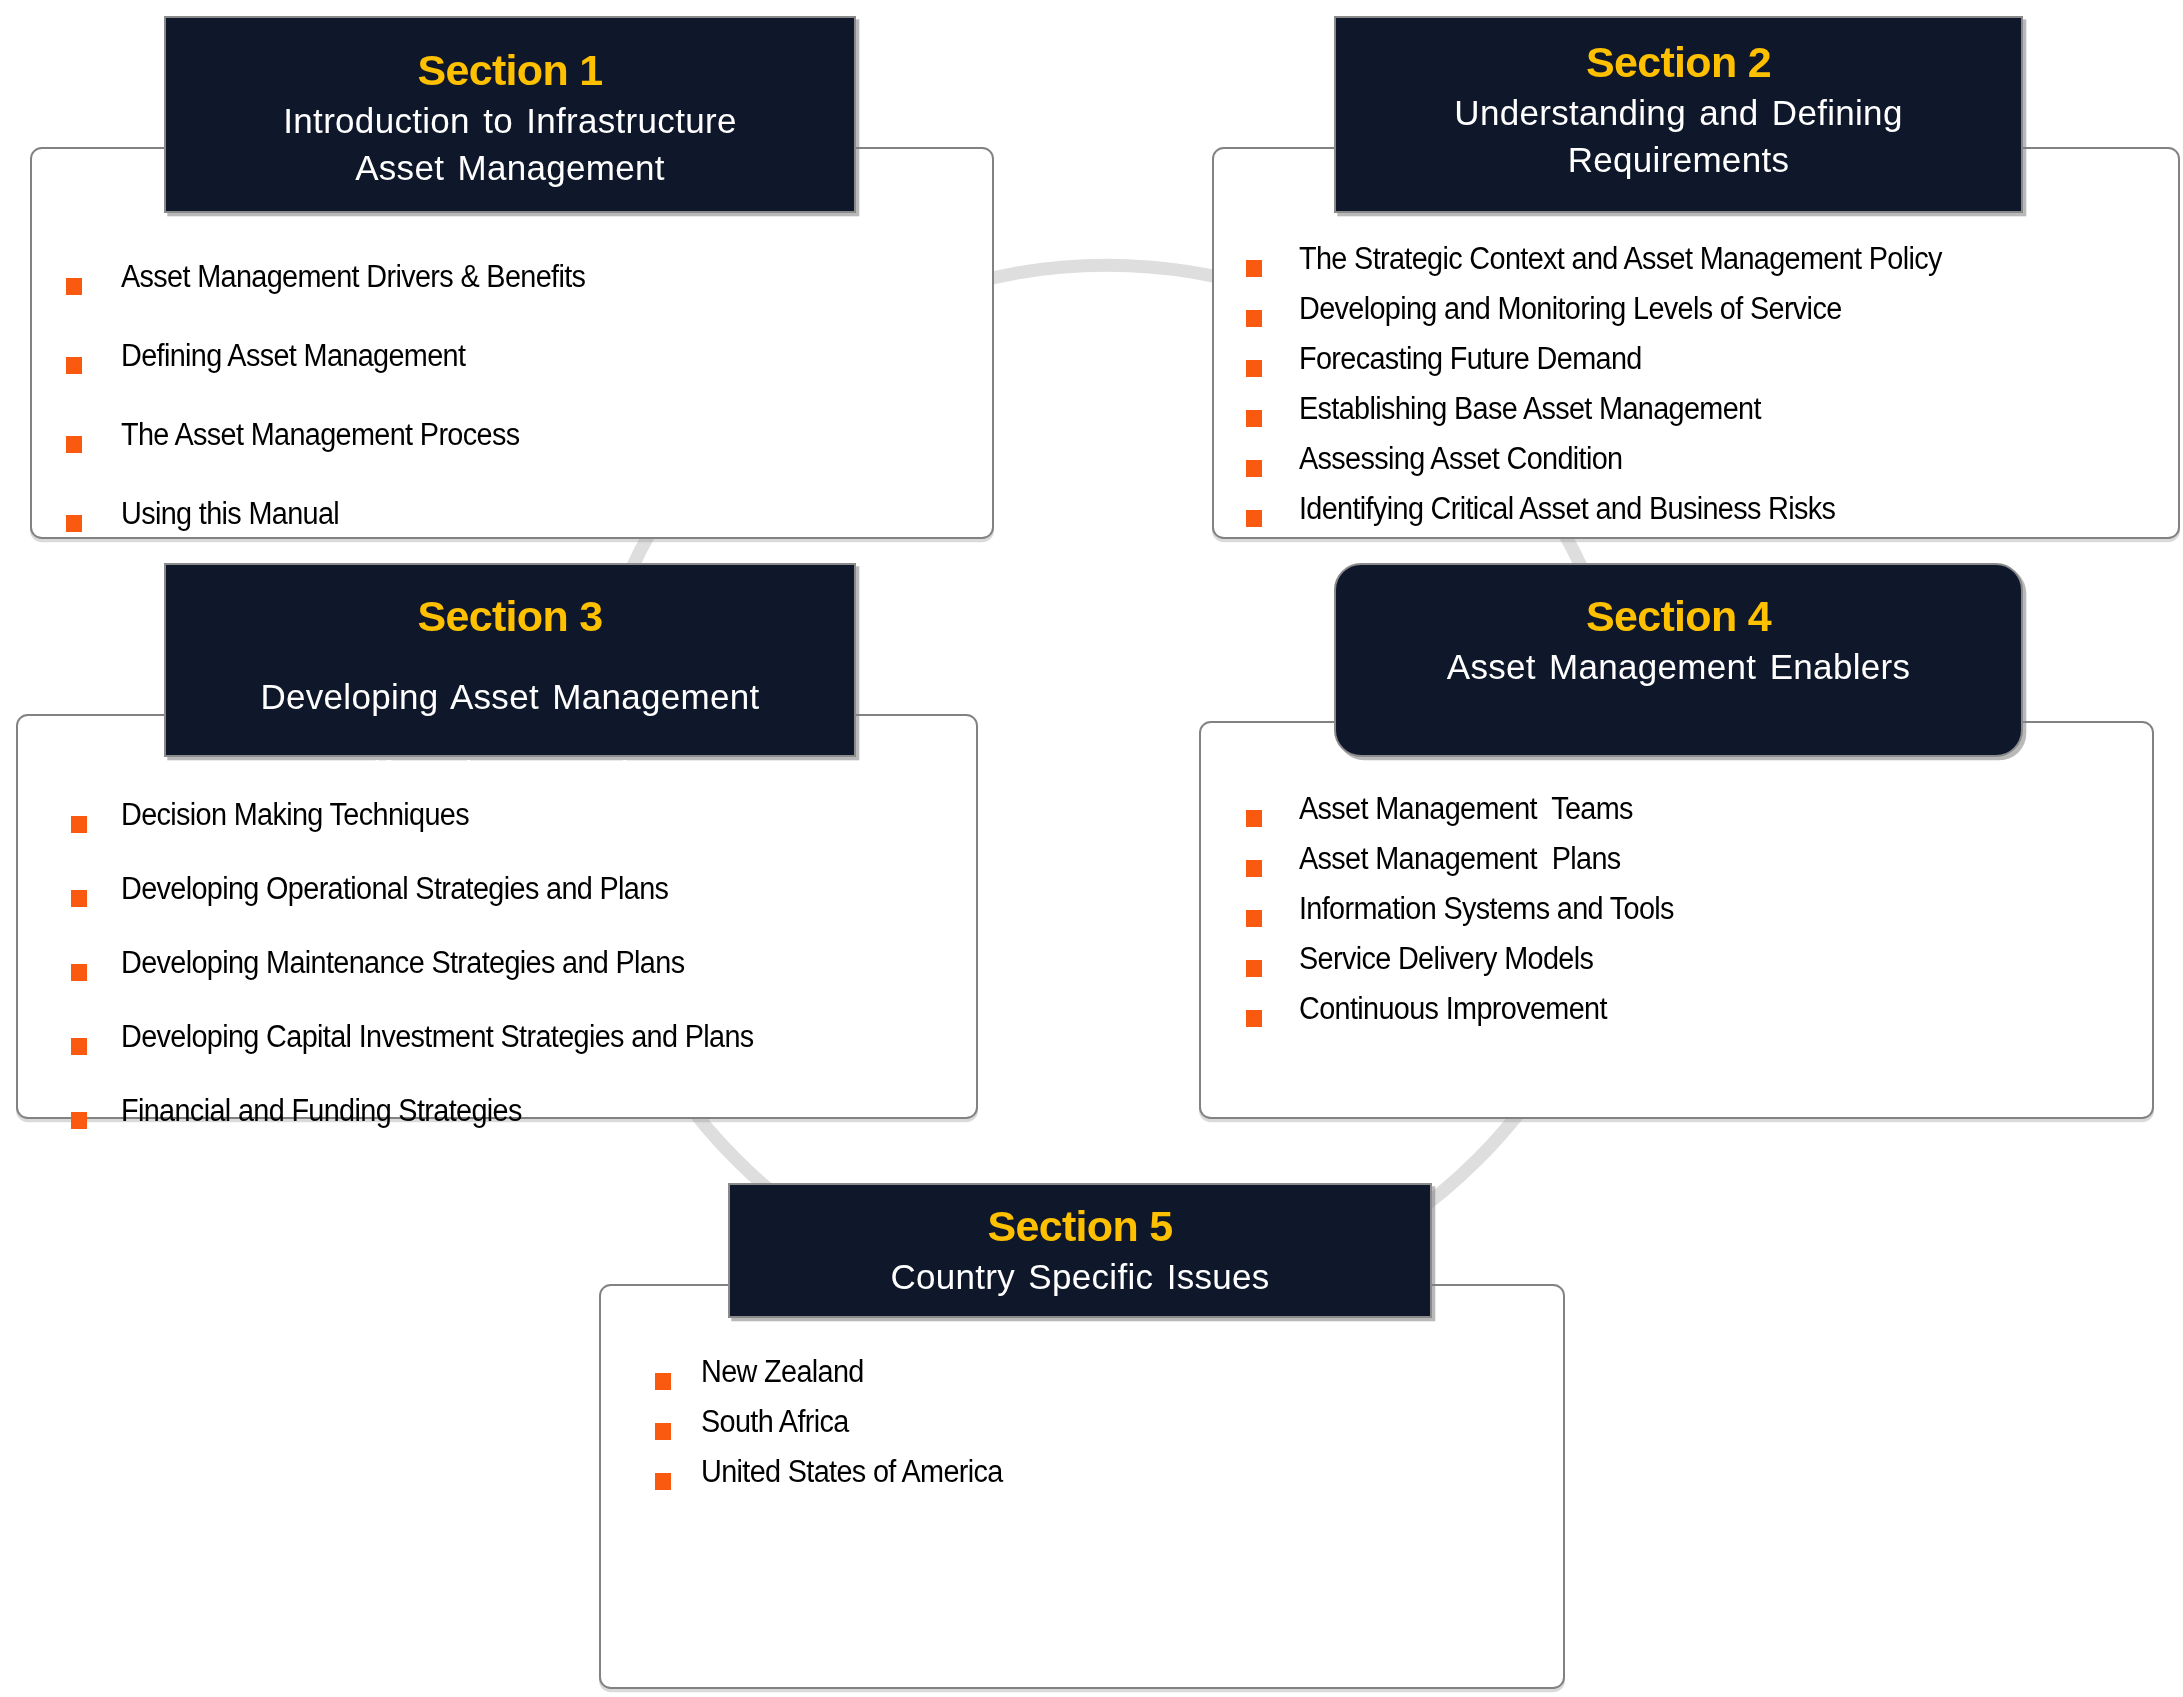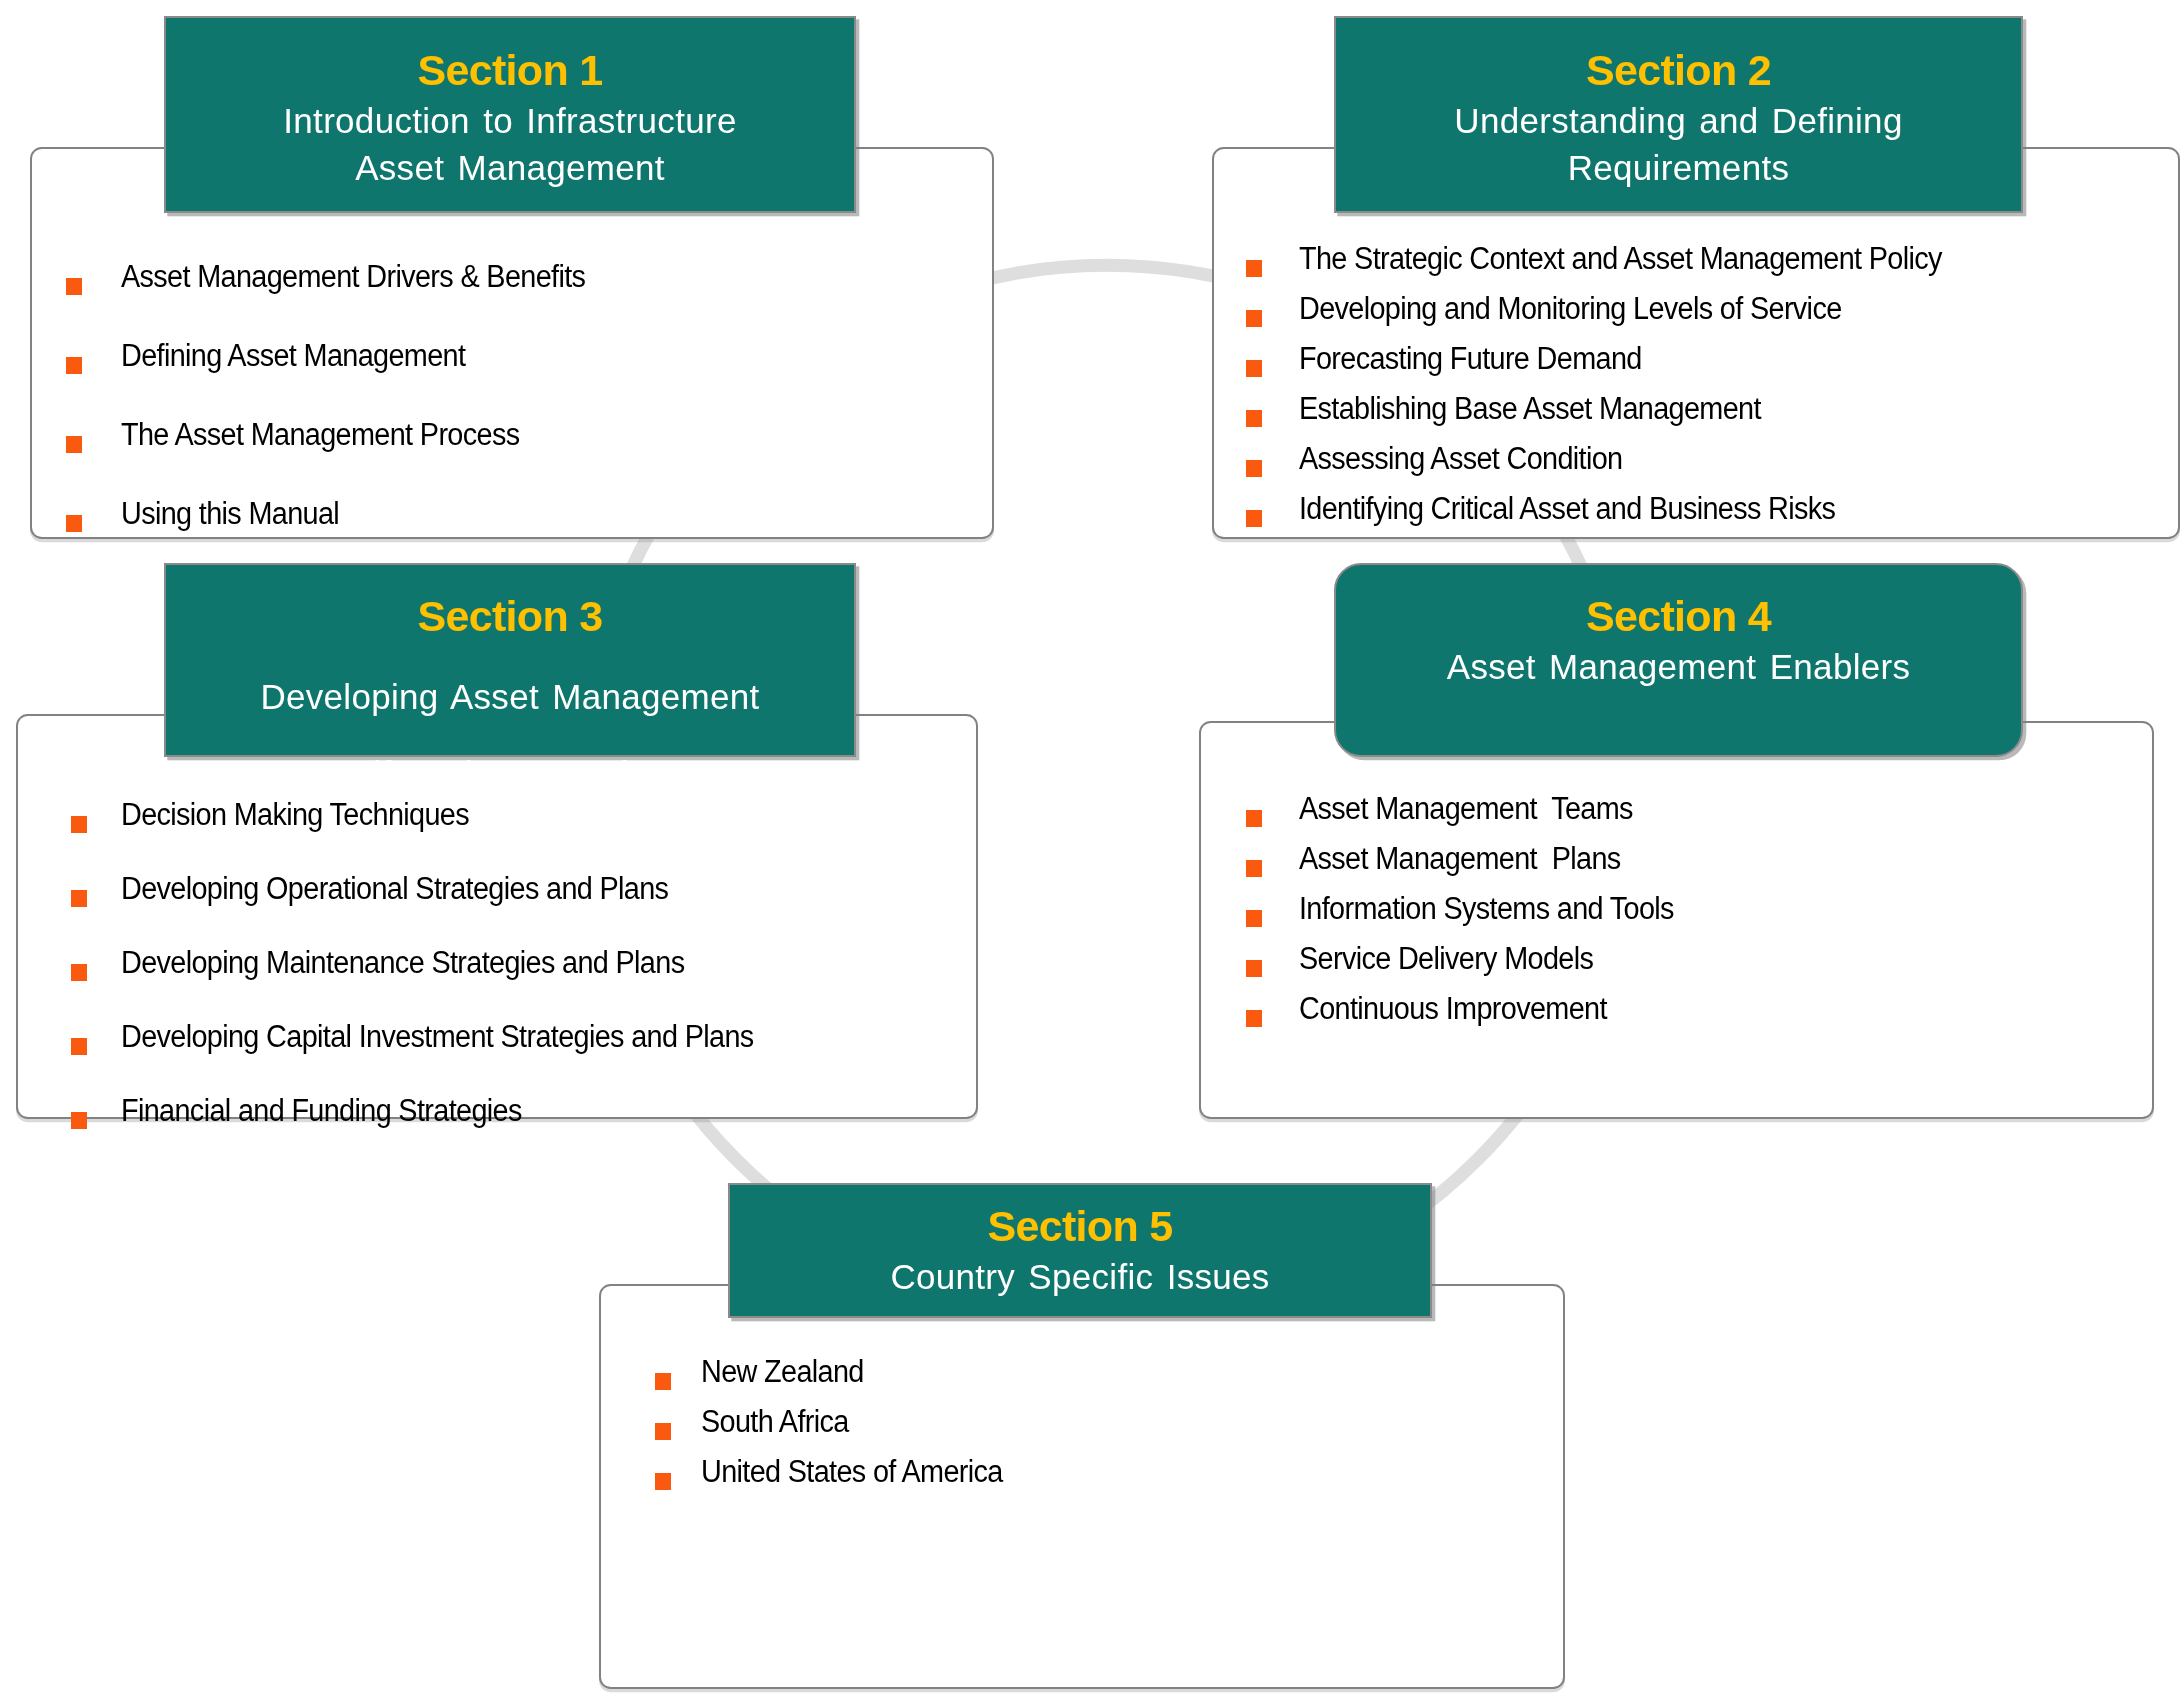--- a/index.html
+++ b/index.html
@@ -10,21 +10,21 @@
   
   #ring{position:absolute;left:0;top:0;z-index:0;}
   
   .panel{
     position:absolute;z-index:1;background:#ffffff;
     border:2px solid #828282;border-radius:11.8px;
     box-shadow:0 3.3px 0 rgba(150,150,150,.35);
   }
   
   .hdr{
-    position:absolute;z-index:2;background:#0f766e;
+    position:absolute;z-index:2;background:#0f172a;
     border:2px solid #8a8a8a;box-shadow:3.3px 3.3px 0 rgba(128,128,128,.55);
     display:flex;flex-direction:column;align-items:center;text-align:center;
     box-sizing:border-box;
   }
   .hdr-title{
     font-size:43px;font-weight:bold;color:#FFC000;line-height:54px;
     letter-spacing:-0.7px;white-space:pre;
   }
   .hdr-sub{
     font-size:35px;color:#ffffff;line-height:47px;word-spacing:3.3px;
@@ -50,21 +50,21 @@
   #list4 li{height:50px;}  #list4 .li-label{margin-left:37px;}
   #list5 li{height:50px;}  #list5 .li-label{margin-left:30px;}
   
   #panel1{left:29.5px;top:147px;width:960px;height:388px;}
   #panel2{left:1212px;top:147px;width:964px;height:388px;}
   #panel3{left:16.4px;top:714px;width:958px;height:401px;}
   #panel4{left:1199px;top:721px;width:951px;height:394px;}
   #panel5{left:599px;top:1284px;width:962px;height:401px;}
   
   #hdr1{left:164px;top:16.4px;width:692px;height:197px;padding-top:25px;}
-  #hdr2{left:1334px;top:16.4px;width:689px;height:197px;padding-top:25px;}
+  #hdr2{left:1334px;top:16.4px;width:689px;height:197px;padding-top:17px;}
   #hdr3{left:164px;top:563px;width:692px;height:194px;padding-top:23.6px;gap:30px;}
   #hdr4{left:1334px;top:563px;width:689px;height:194px;padding-top:23.6px;border-radius:27px;}
   #hdr5{left:728px;top:1183px;width:704px;height:135px;padding-top:14.4px;}
   
   #list1{left:66px;top:216px;}
   #list2{left:1246px;top:227px;}
   #list3{left:71px;top:759px;}
   #list4{left:1246px;top:777px;}
   #list5{left:655px;top:1340px;}
 </style>

